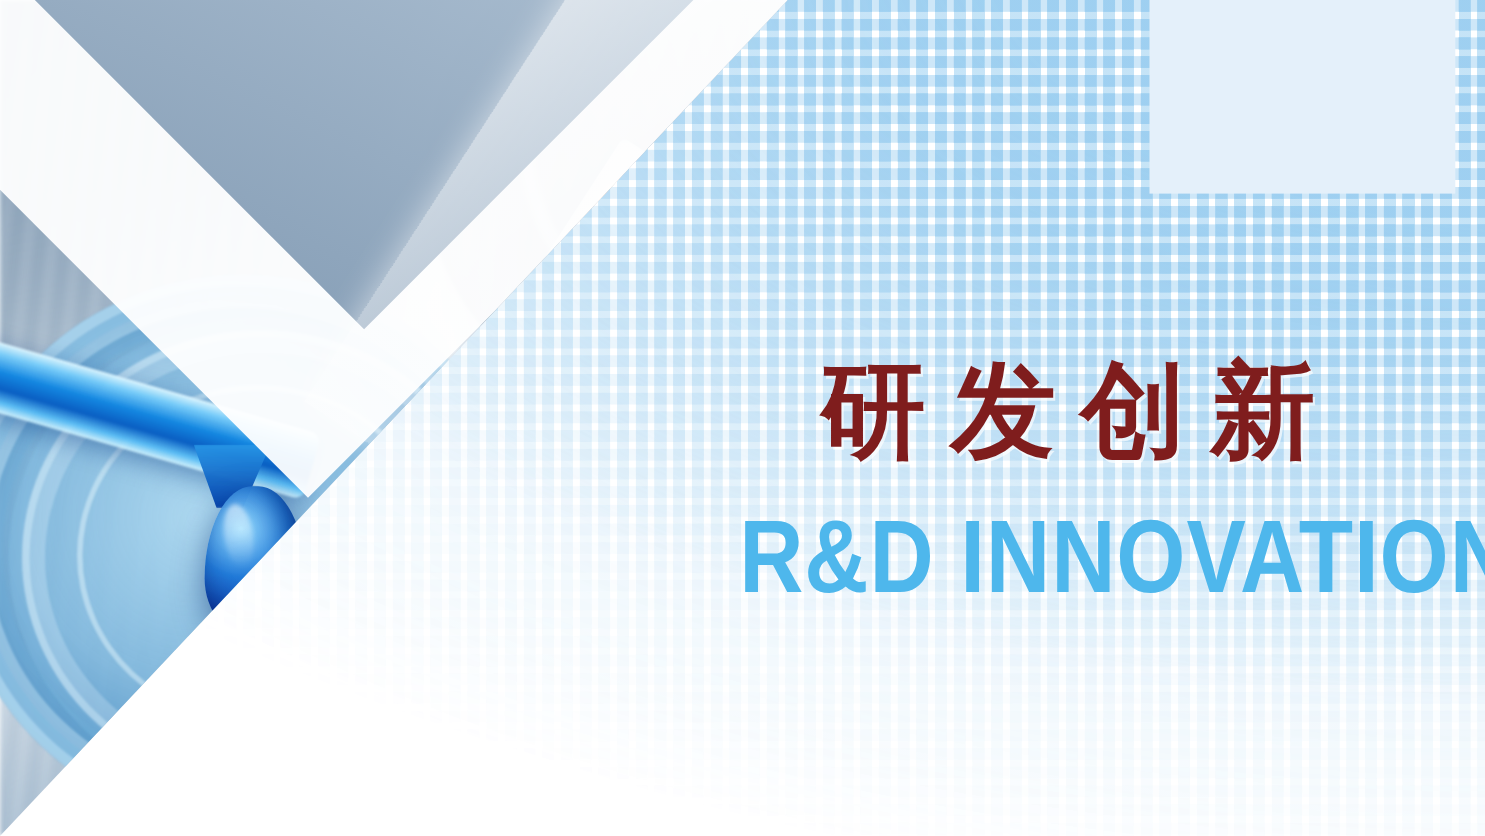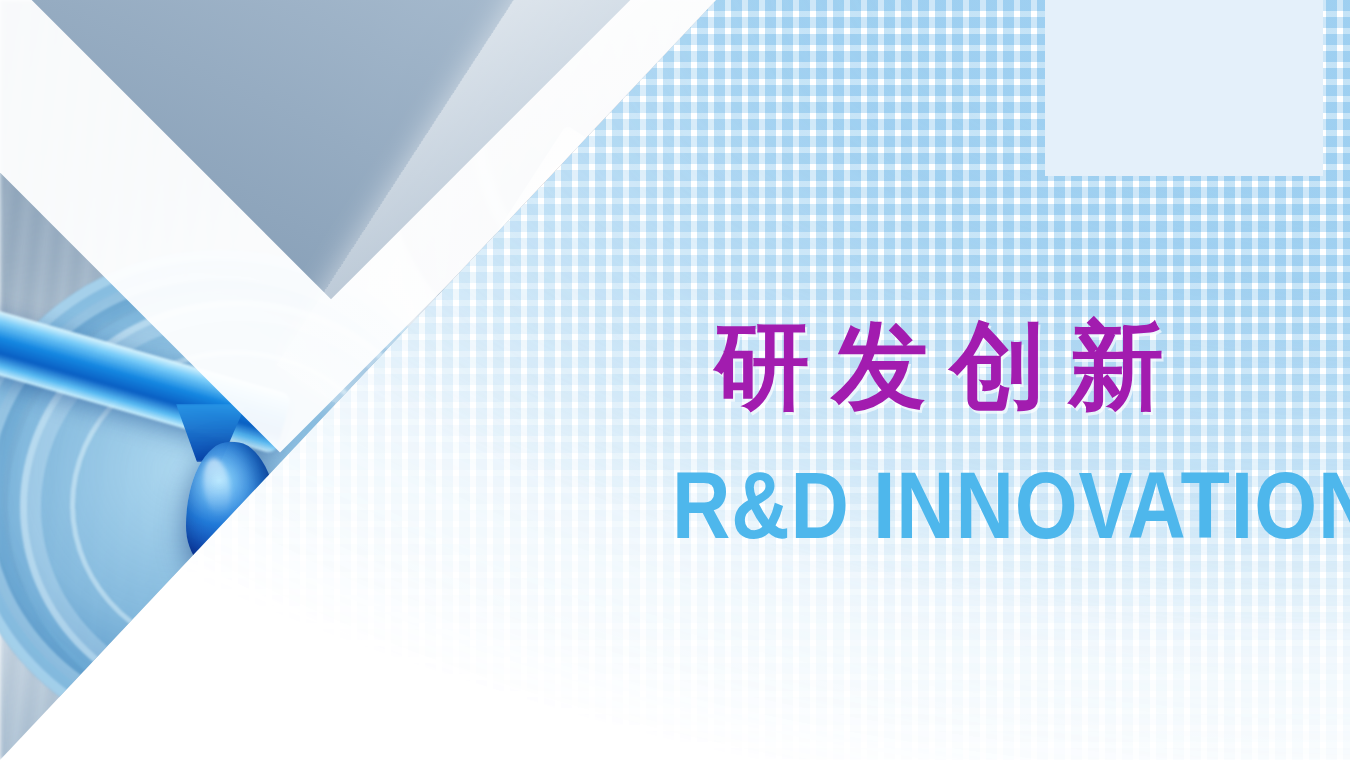--- a/index.html
+++ b/index.html
@@ -299,29 +299,29 @@
   .edge-fade{
     position:absolute;
     left:0;top:0;width:880px;height:760px;
     background:linear-gradient(118deg, rgba(255,255,255,0) 56%, rgba(255,255,255,.45) 72%, rgba(255,255,255,.92) 88%, #fff 100%);
     pointer-events:none;
   }
 
   
   .headline-cn{
     position:absolute;
-    left:714px;top:326px;
+    left:746px;top:326px;
     font-size:96px;
     line-height:1;
     font-weight:bold;
     letter-spacing:22px;
-    color:#a21caf;
+    color:#7f1d1d;
     white-space:nowrap;
     text-shadow:2px 3px 0 rgba(255,255,255,.65);
-    font-family:Liberation Mono, monospace;
+    font-family:Liberation Sans, sans-serif;
   }
   .headline-en{
     position:absolute;
     left:672px;top:459px;
     font-size:94px;
     line-height:1;
     font-weight:bold;
     letter-spacing:1px;
     color:#4eb7ec;
     white-space:nowrap;

